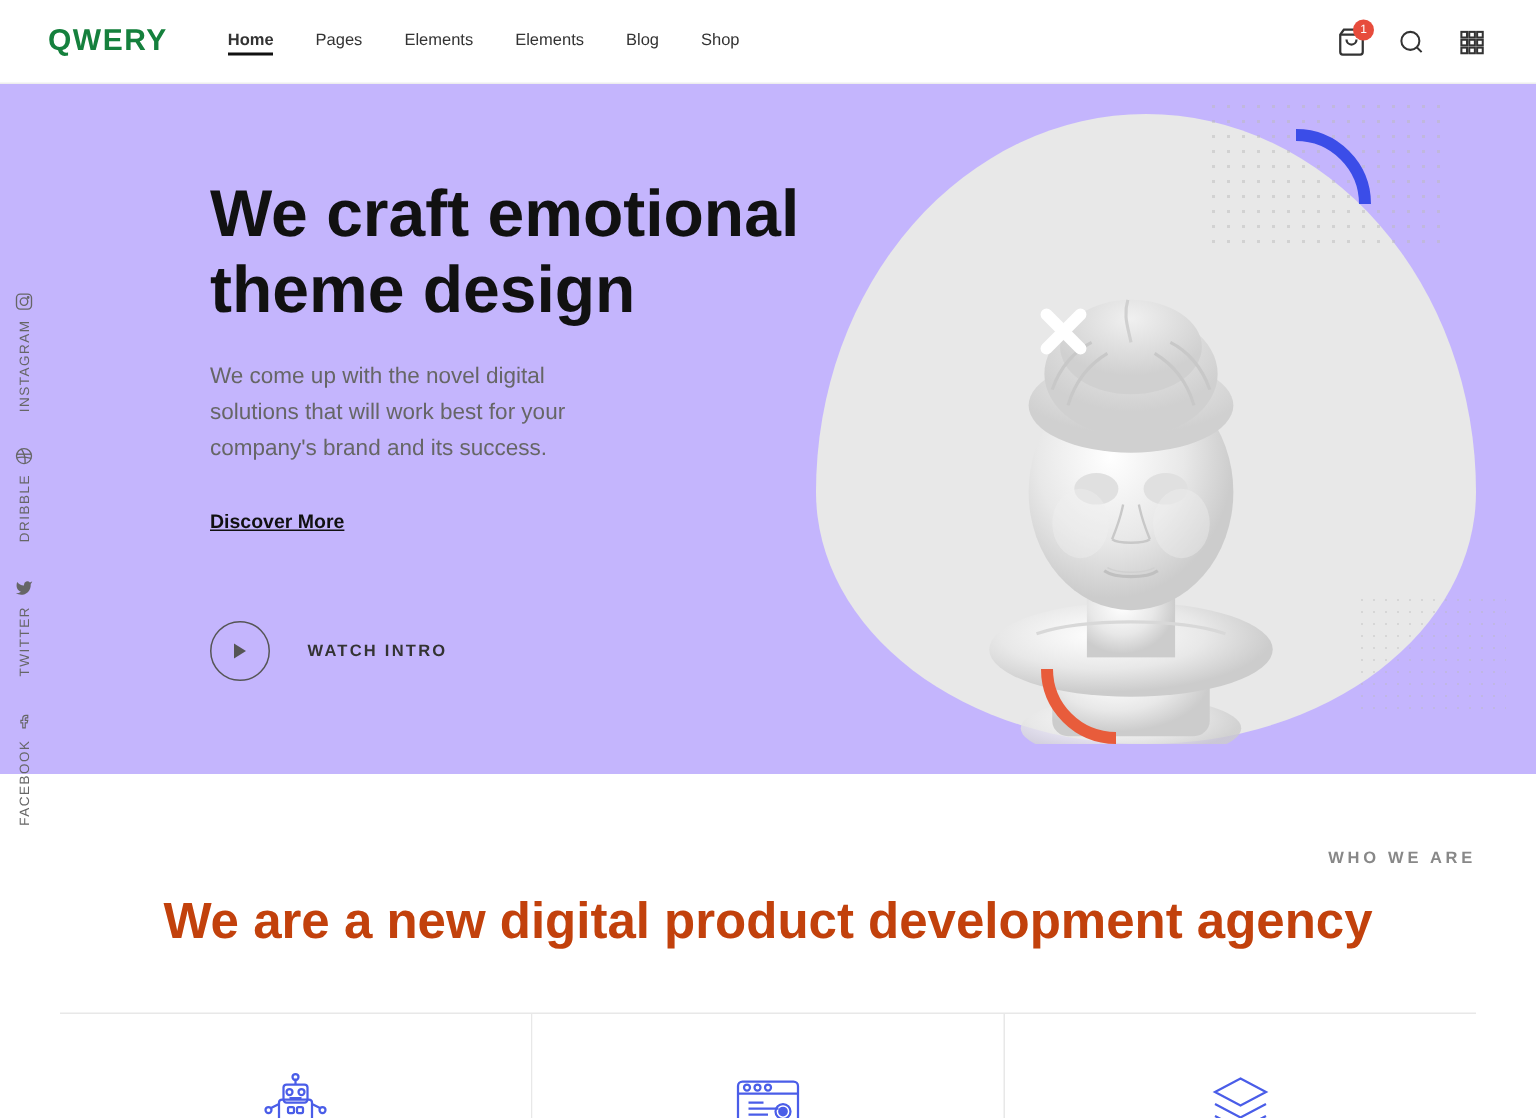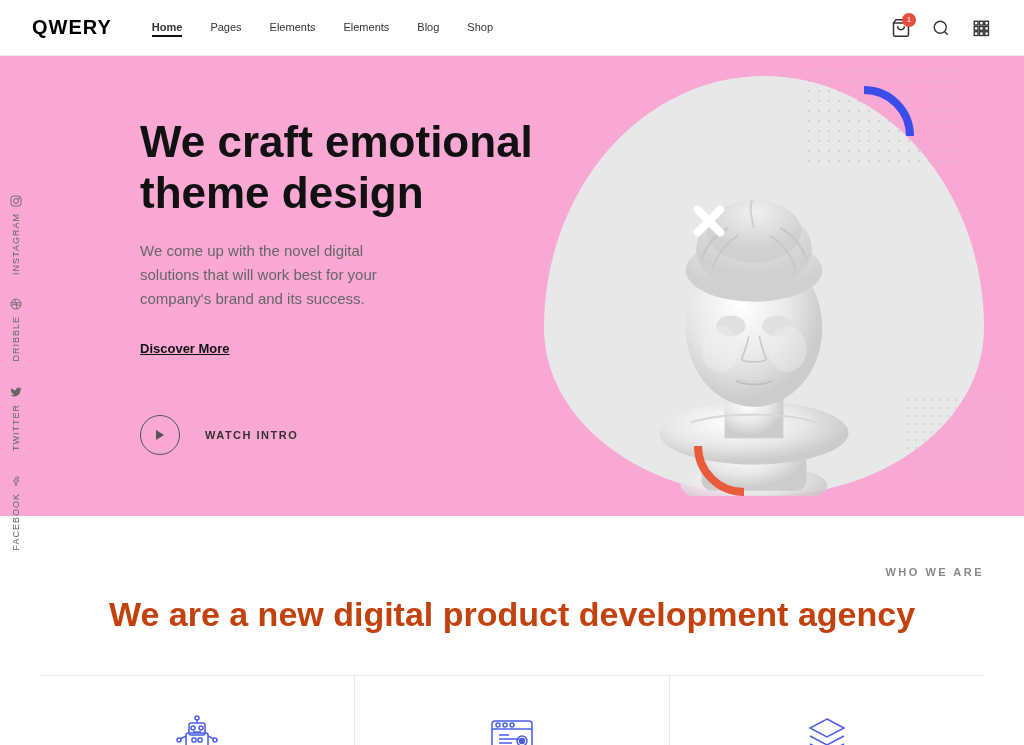--- a/index.html
+++ b/index.html
@@ -20,21 +20,21 @@
       background: #fff;
       display: flex;
       align-items: center;
       padding: 0 32px;
       z-index: 100;
       border-bottom: 1px solid #eee;
     }
     .logo {
       font-size: 20px;
       font-weight: 800;
-      color: #000000;
+      color: #15803d;
       letter-spacing: 1px;
       margin-right: 40px;
     }
     nav {
       display: flex;
       gap: 28px;
       flex: 1;
     }
     .nav-item {
       font-size: 11px;
@@ -116,21 +116,21 @@
       color: #555;
     }
 
     
     main {
       padding-top: 56px;
     }
 
     
     .hero {
-      background: #f9a8d4;
+      background: #c4b5fd;
       min-height: 460px;
       position: relative;
       overflow: hidden;
       display: flex;
       align-items: center;
       padding: 60px 80px 60px 140px;
     }
 
     .hero-content {
       max-width: 400px;

